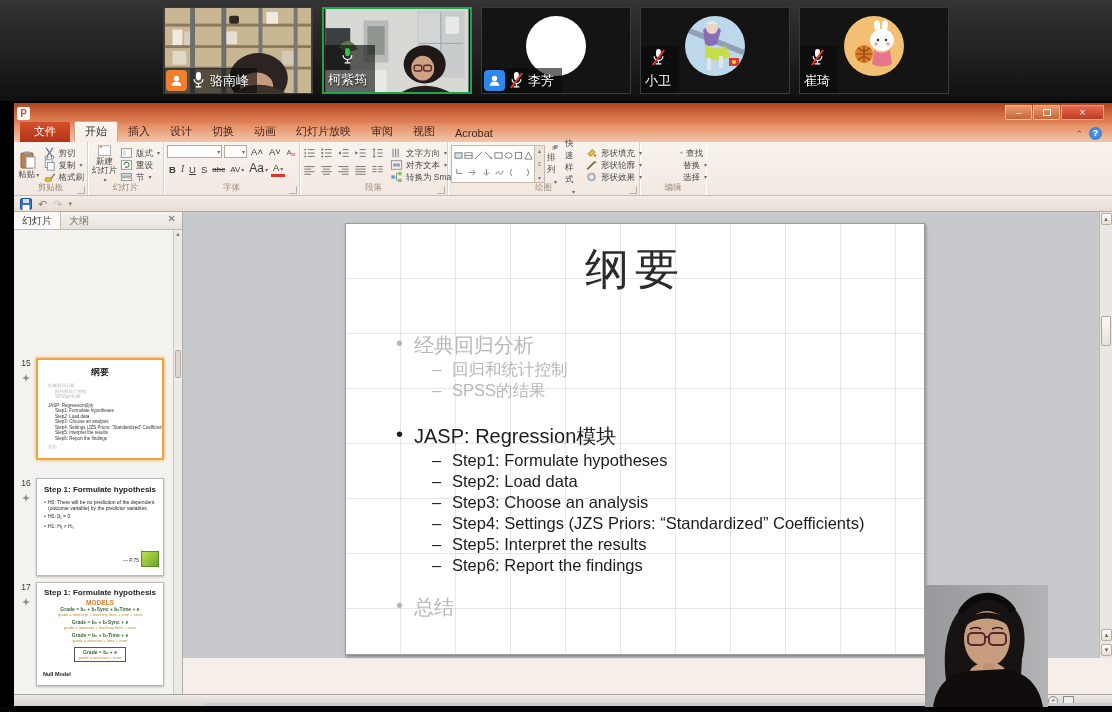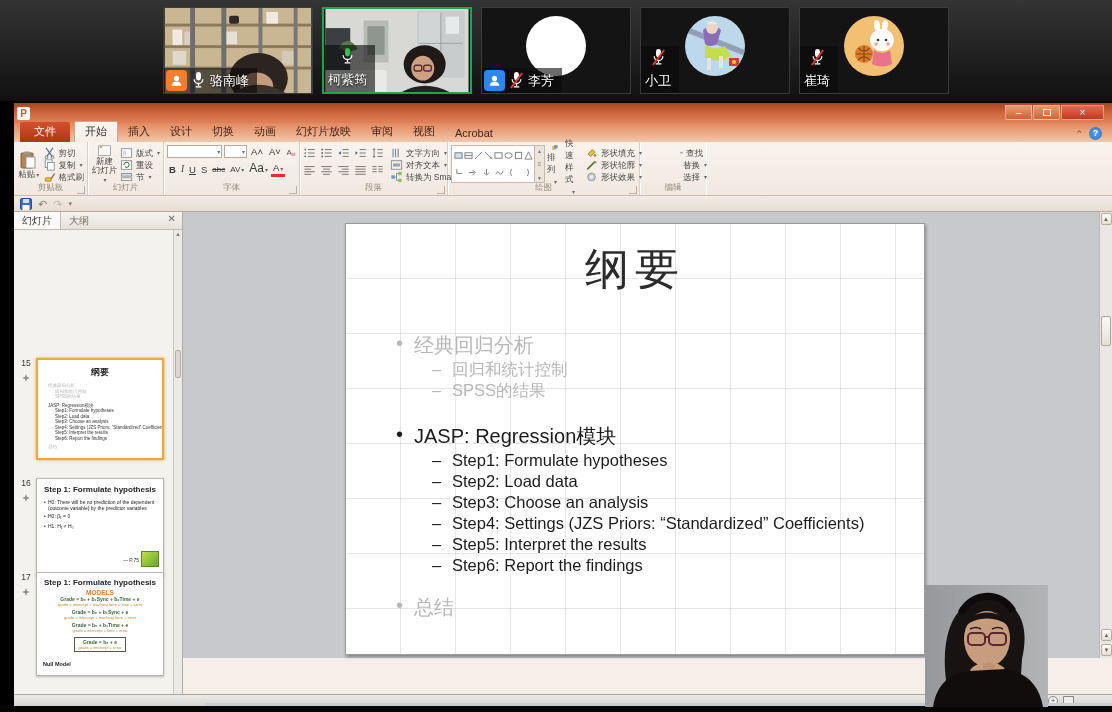--- a/index.html
+++ b/index.html
@@ -722,21 +722,21 @@
           <div style="padding:3px 6px 0 6px;">
             <div class="t16-b">H0: There will be no prediction of the dependent (outcome variable) by the predictor variables</div>
             <div class="t16-b">H0: β₁ = 0</div>
             <div class="t16-b" style="margin-top:4px">H1: H₁ ≠ H₀</div>
           </div>
           <div style="position:absolute; right:24px; bottom:12px; font-size:5px; color:#333;">— P.75</div>
           <div style="position:absolute; right:4px; bottom:8px; width:18px; height:16px; background:linear-gradient(135deg,#bfe04a,#6aa52e); border:1px solid #5a8a22;"></div>
         </div>
       </div>
 
-      <div class="thumbrow" style="top:360px">
+      <div class="thumbrow" style="top:370px">
         <div class="tcol">
           <div class="tnum">17</div>
           <svg width="8" height="8" viewBox="0 0 8 8">
               <path d="M4 0 L5 3 L8 4 L5 5 L4 8 L3 5 L0 4 L3 3 Z" fill="#8a8a8a"></path>
             </svg>
         </div>
         <div class="thumb" style="height:104px">
           <div style="font-size:8px; font-weight:bold; text-align:center; margin-top:5px; color:#222;">Step 1: Formulate hypothesis</div>
           <div style="font-size:6.5px; font-weight:bold; text-align:center; color:#e07b2a; margin-top:2px;">MODELS</div>
           <div class="t17-eq">Grade = b₀ + b₁Sync + b₂Time + e</div>

